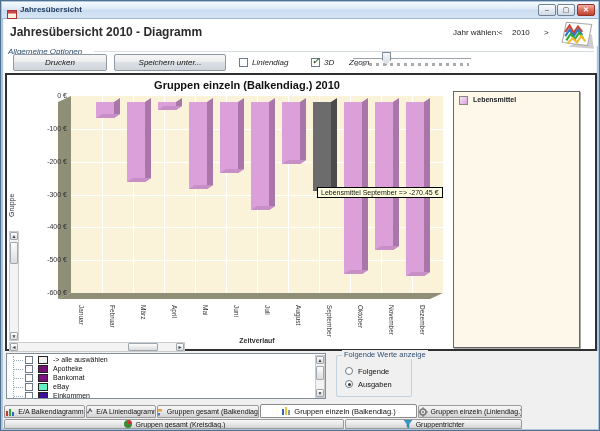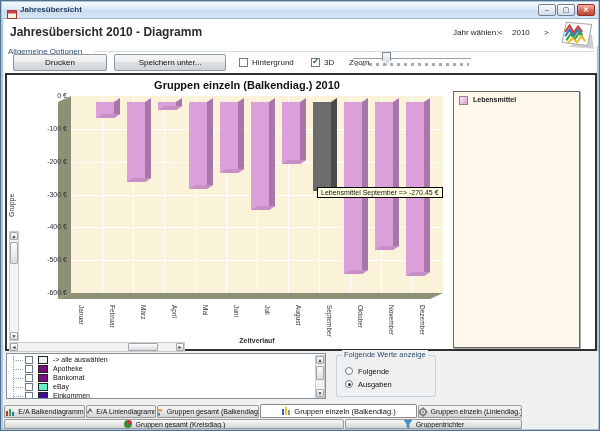--- a/index.html
+++ b/index.html
@@ -68,27 +68,27 @@
           <path d="M8 25 L32 27 L30 13 Z" fill="#B9B9B9" opacity="0.7"></path>
           <path d="M6 2 L30 4 L26 24 L2 21 Z" fill="#FFF" stroke="#AAA"></path>
           <polyline points="5,11 9,5 13,12 17,6 21,11" stroke="#C43" stroke-width="2" fill="none"></polyline>
           <polyline points="5,15 9,9 13,15 17,9 21,14" stroke="#37C" stroke-width="2" fill="none"></polyline>
           <polyline points="6,19 10,13 14,18 18,12 22,17" stroke="#3A3" stroke-width="2" fill="none"></polyline>
           <polyline points="7,22 12,17 16,21 20,15 24,20" stroke="#EB3" stroke-width="2" fill="none"></polyline>
         </svg>
       </span>
     </div>
 
-    <div class="abs" style="left:0;top:27px;width:538px;height:27px;background:#FFF;">
+    <div class="abs" style="left:0;top:27px;width:538px;height:27px;background:#FFF;font-style:italic;">
       <span class="glabel-inline" style="left:4px;top:1px;">Allgemeine Optionen</span>
       <div class="gline" style="left:90px;top:5px;width:500px;"></div>
       <div class="btn" style="left:9px;top:8px;width:94px;">Drucken</div>
       <div class="btn" style="left:110px;top:8px;width:112px;">Speichern unter...</div>
       <div class="cb" style="left:235px;top:12px;" id="cb-bg"></div>
-      <span class="abs smalltext" style="left:248px;top:12px;">Hintergrund</span>
+      <span class="abs smalltext" style="left:248px;top:12px;">Liniendiag</span>
       <div class="cb checked" style="left:307px;top:12px;" id="cb-3d"></div>
       <span class="abs smalltext" style="left:320px;top:12px;">3D</span>
       <span class="abs smalltext" style="left:345px;top:12px;">Zoom</span>
       <div class="abs" style="left:349px;top:12px;width:118px;height:1px;background:#9AA2AA;"></div>
       <div class="abs" style="left:351px;top:17px;width:114px;height:3px;background:repeating-linear-gradient(90deg,#AAA 0 3px,transparent 3px 7px);"></div>
       <div class="abs" style="top: 6px; width: 9px; height: 13px; background: linear-gradient(rgb(248, 248, 248), rgb(212, 219, 226)); border: 1px solid rgb(126, 140, 154); clip-path: polygon(0px 0px, 9px 0px, 9px 8px, 4.5px 13px, 0px 8px); z-index: 2; left: 378.04px;" id="zoom-thumb"></div>
     </div>
 
     <div class="chart-panel">
       <div class="chart-title">Gruppen einzeln (Balkendiag.) 2010</div>
@@ -240,21 +240,21 @@
             <div style="position: absolute; left: 30px; top: 0px; width: 10px; height: 8px; background: rgb(60, 14, 150); border: 1px solid rgb(34, 34, 34);"></div>
             <div style="position: absolute; left: 45px; top: 0px; font-size: 7px; color: rgb(17, 17, 17); white-space: nowrap;">Einkommen</div>
           </div>
           <div class="sbtrack" style="position: absolute; left: 308px; top: 1px; width: 10px; height: 43px;">
             <div class=" sbb" style="position: absolute; left: 0px; top: 0px; width: 8px; height: 8px;">▲</div>
             <div class=" sbb" style="position: absolute; left: 0px; top: 33px; width: 8px; height: 8px;">▼</div>
             <div class=" sbb" style="position: absolute; left: 0px; top: 10px; width: 8px; height: 14px;"></div>
           </div>
         </div>
 
-      <div class="gbox" style="left:332px;top:4px;width:100px;height:42px;">
+      <div class="gbox" style="left:332px;top:4px;width:76px;height:42px;">
         <span class="glabel">Folgende Werte anzeige</span>
       <div style="position: absolute; left: 8px; top: 11px; width: 85px; height: 10px;">
             <div style="position: absolute; left: 0px; top: 0px; width: 8px; height: 8px; border-radius: 50%; background: rgb(255, 255, 255); border: 1px solid rgb(107, 123, 139);"></div>
             <div style="position: absolute; left: 13px; top: 0px; font-size: 7.5px; color: rgb(17, 17, 17);">Folgende</div>
           </div>
           <div style="position: absolute; left: 8px; top: 24px; width: 85px; height: 10px;">
             <div style="position: absolute; left: 0px; top: 0px; width: 8px; height: 8px; border-radius: 50%; background: rgb(255, 255, 255); border: 1px solid rgb(107, 123, 139);">
               <div style="position: absolute; left: 2px; top: 2px; width: 3px; height: 3px; border-radius: 50%; background: rgb(51, 51, 51);"></div>
             </div>
             <div style="position: absolute; left: 13px; top: 0px; font-size: 7.5px; color: rgb(17, 17, 17);">Ausgaben</div>

